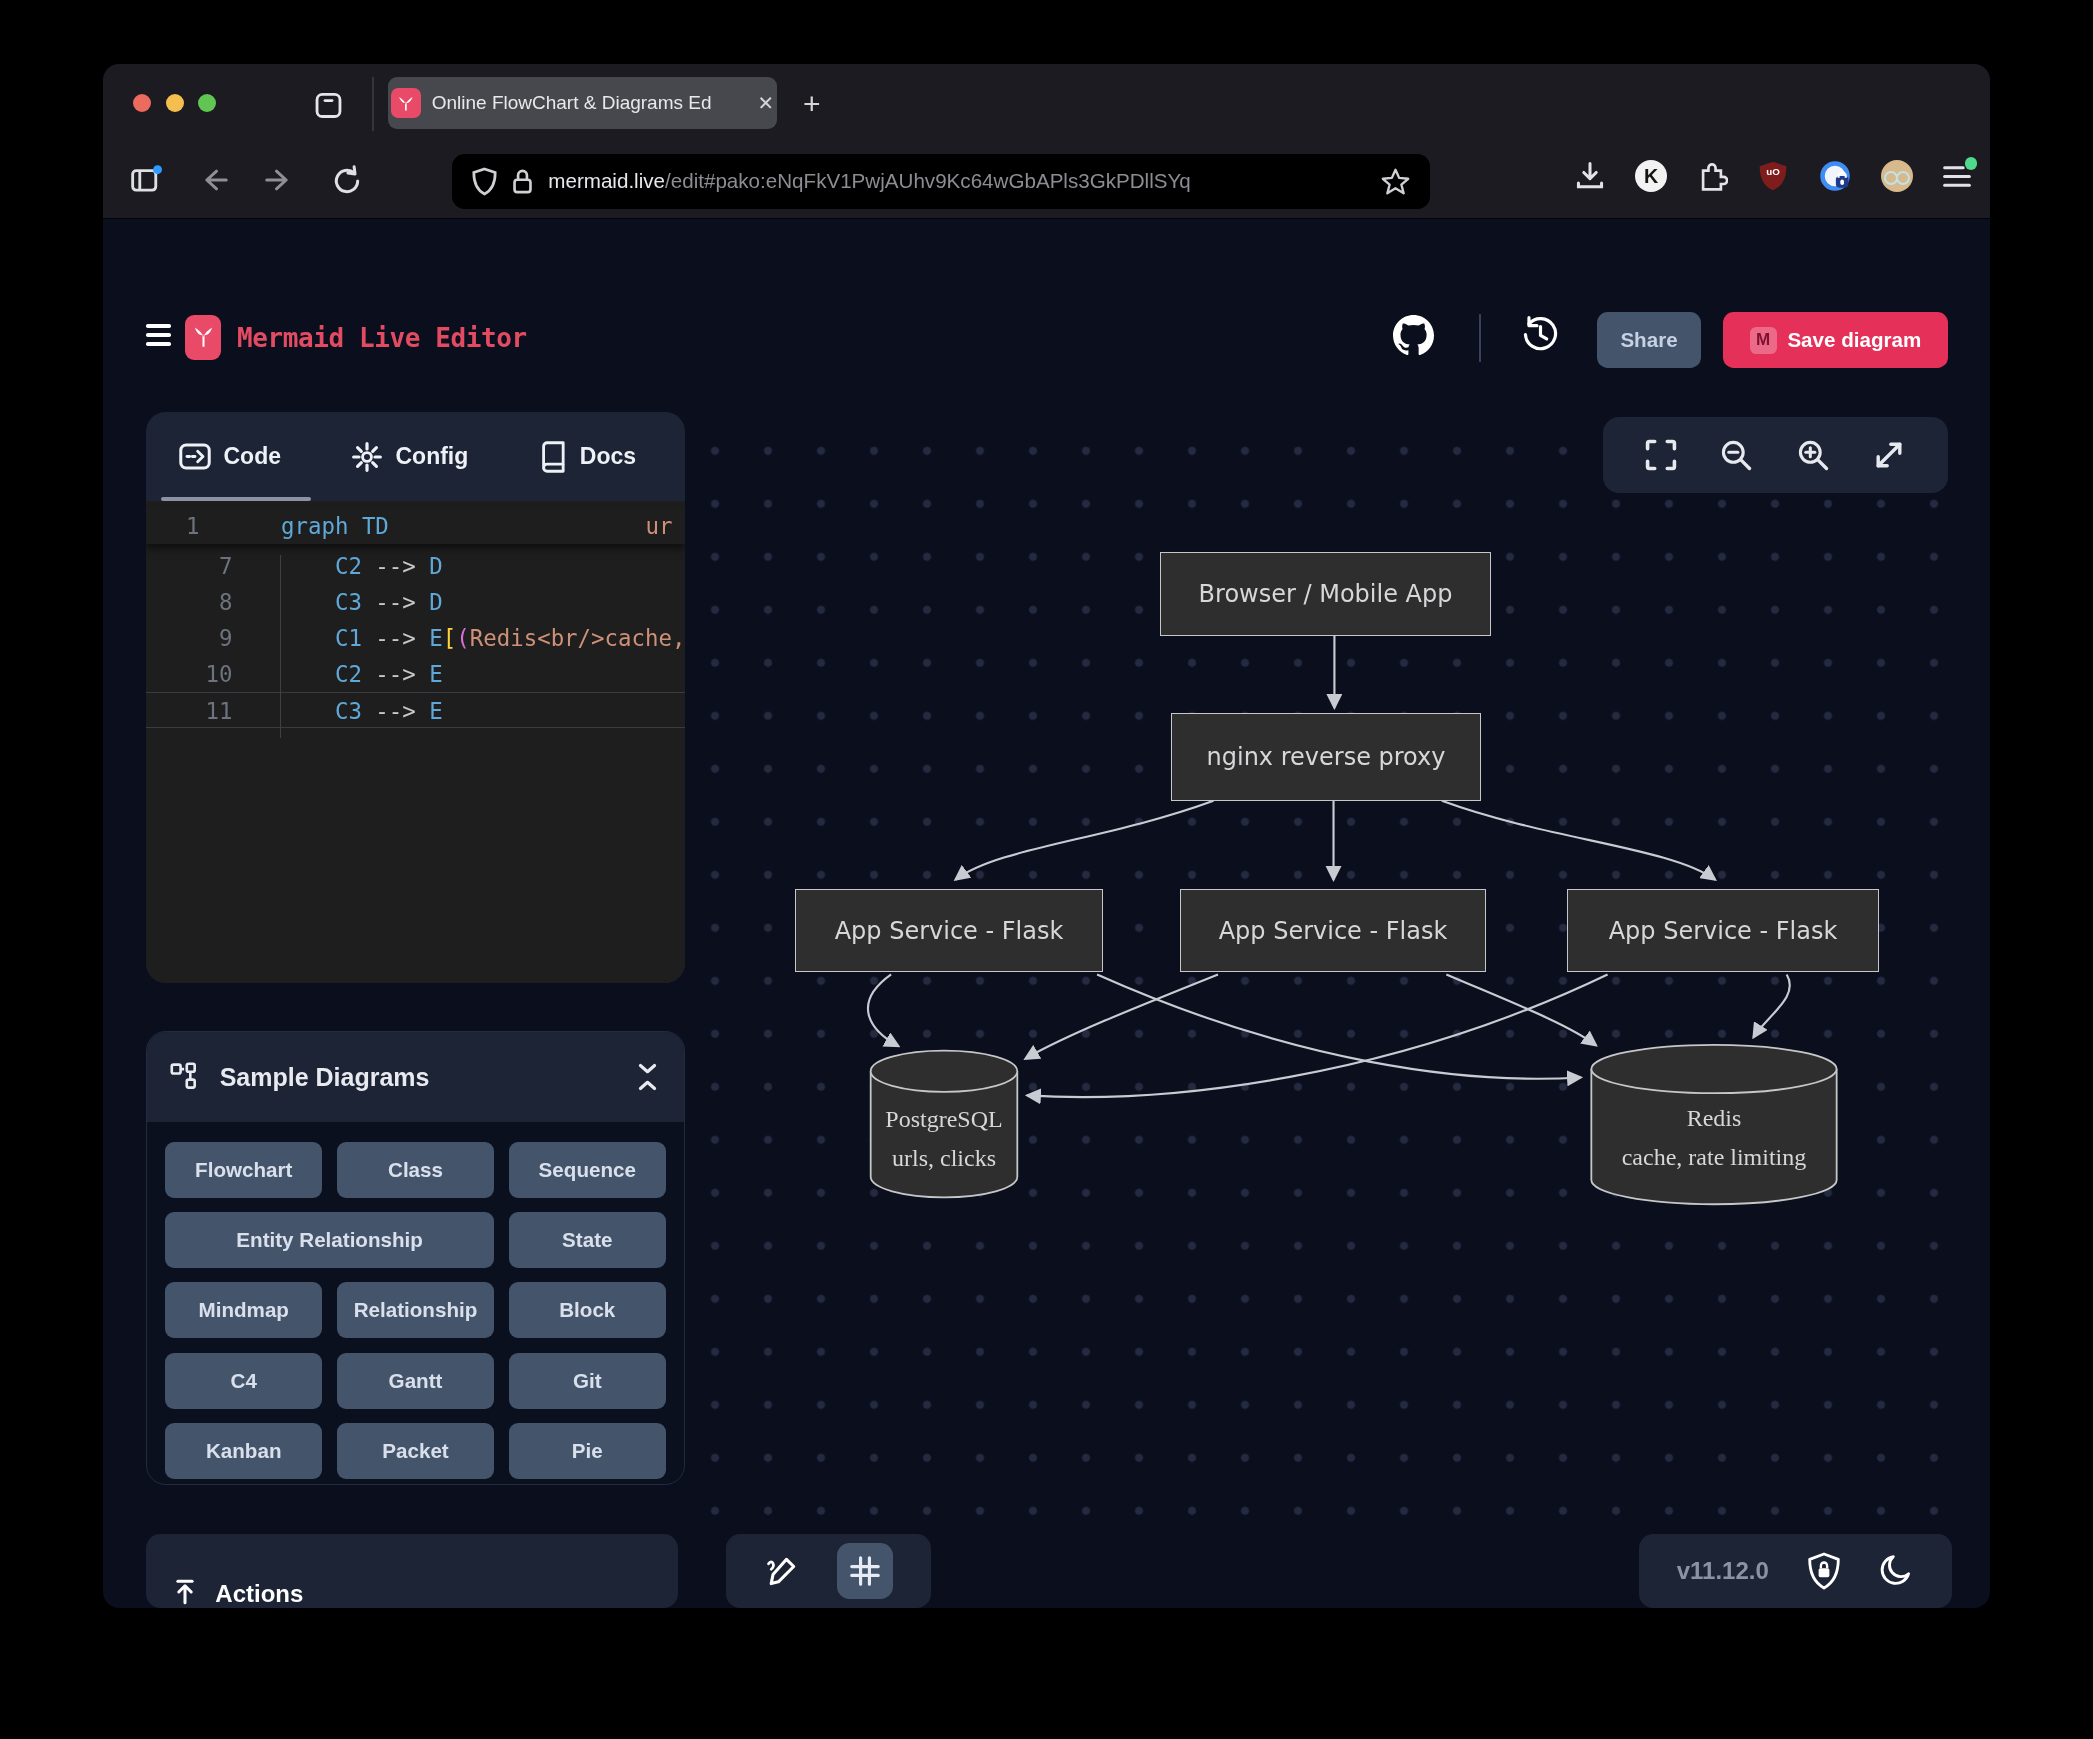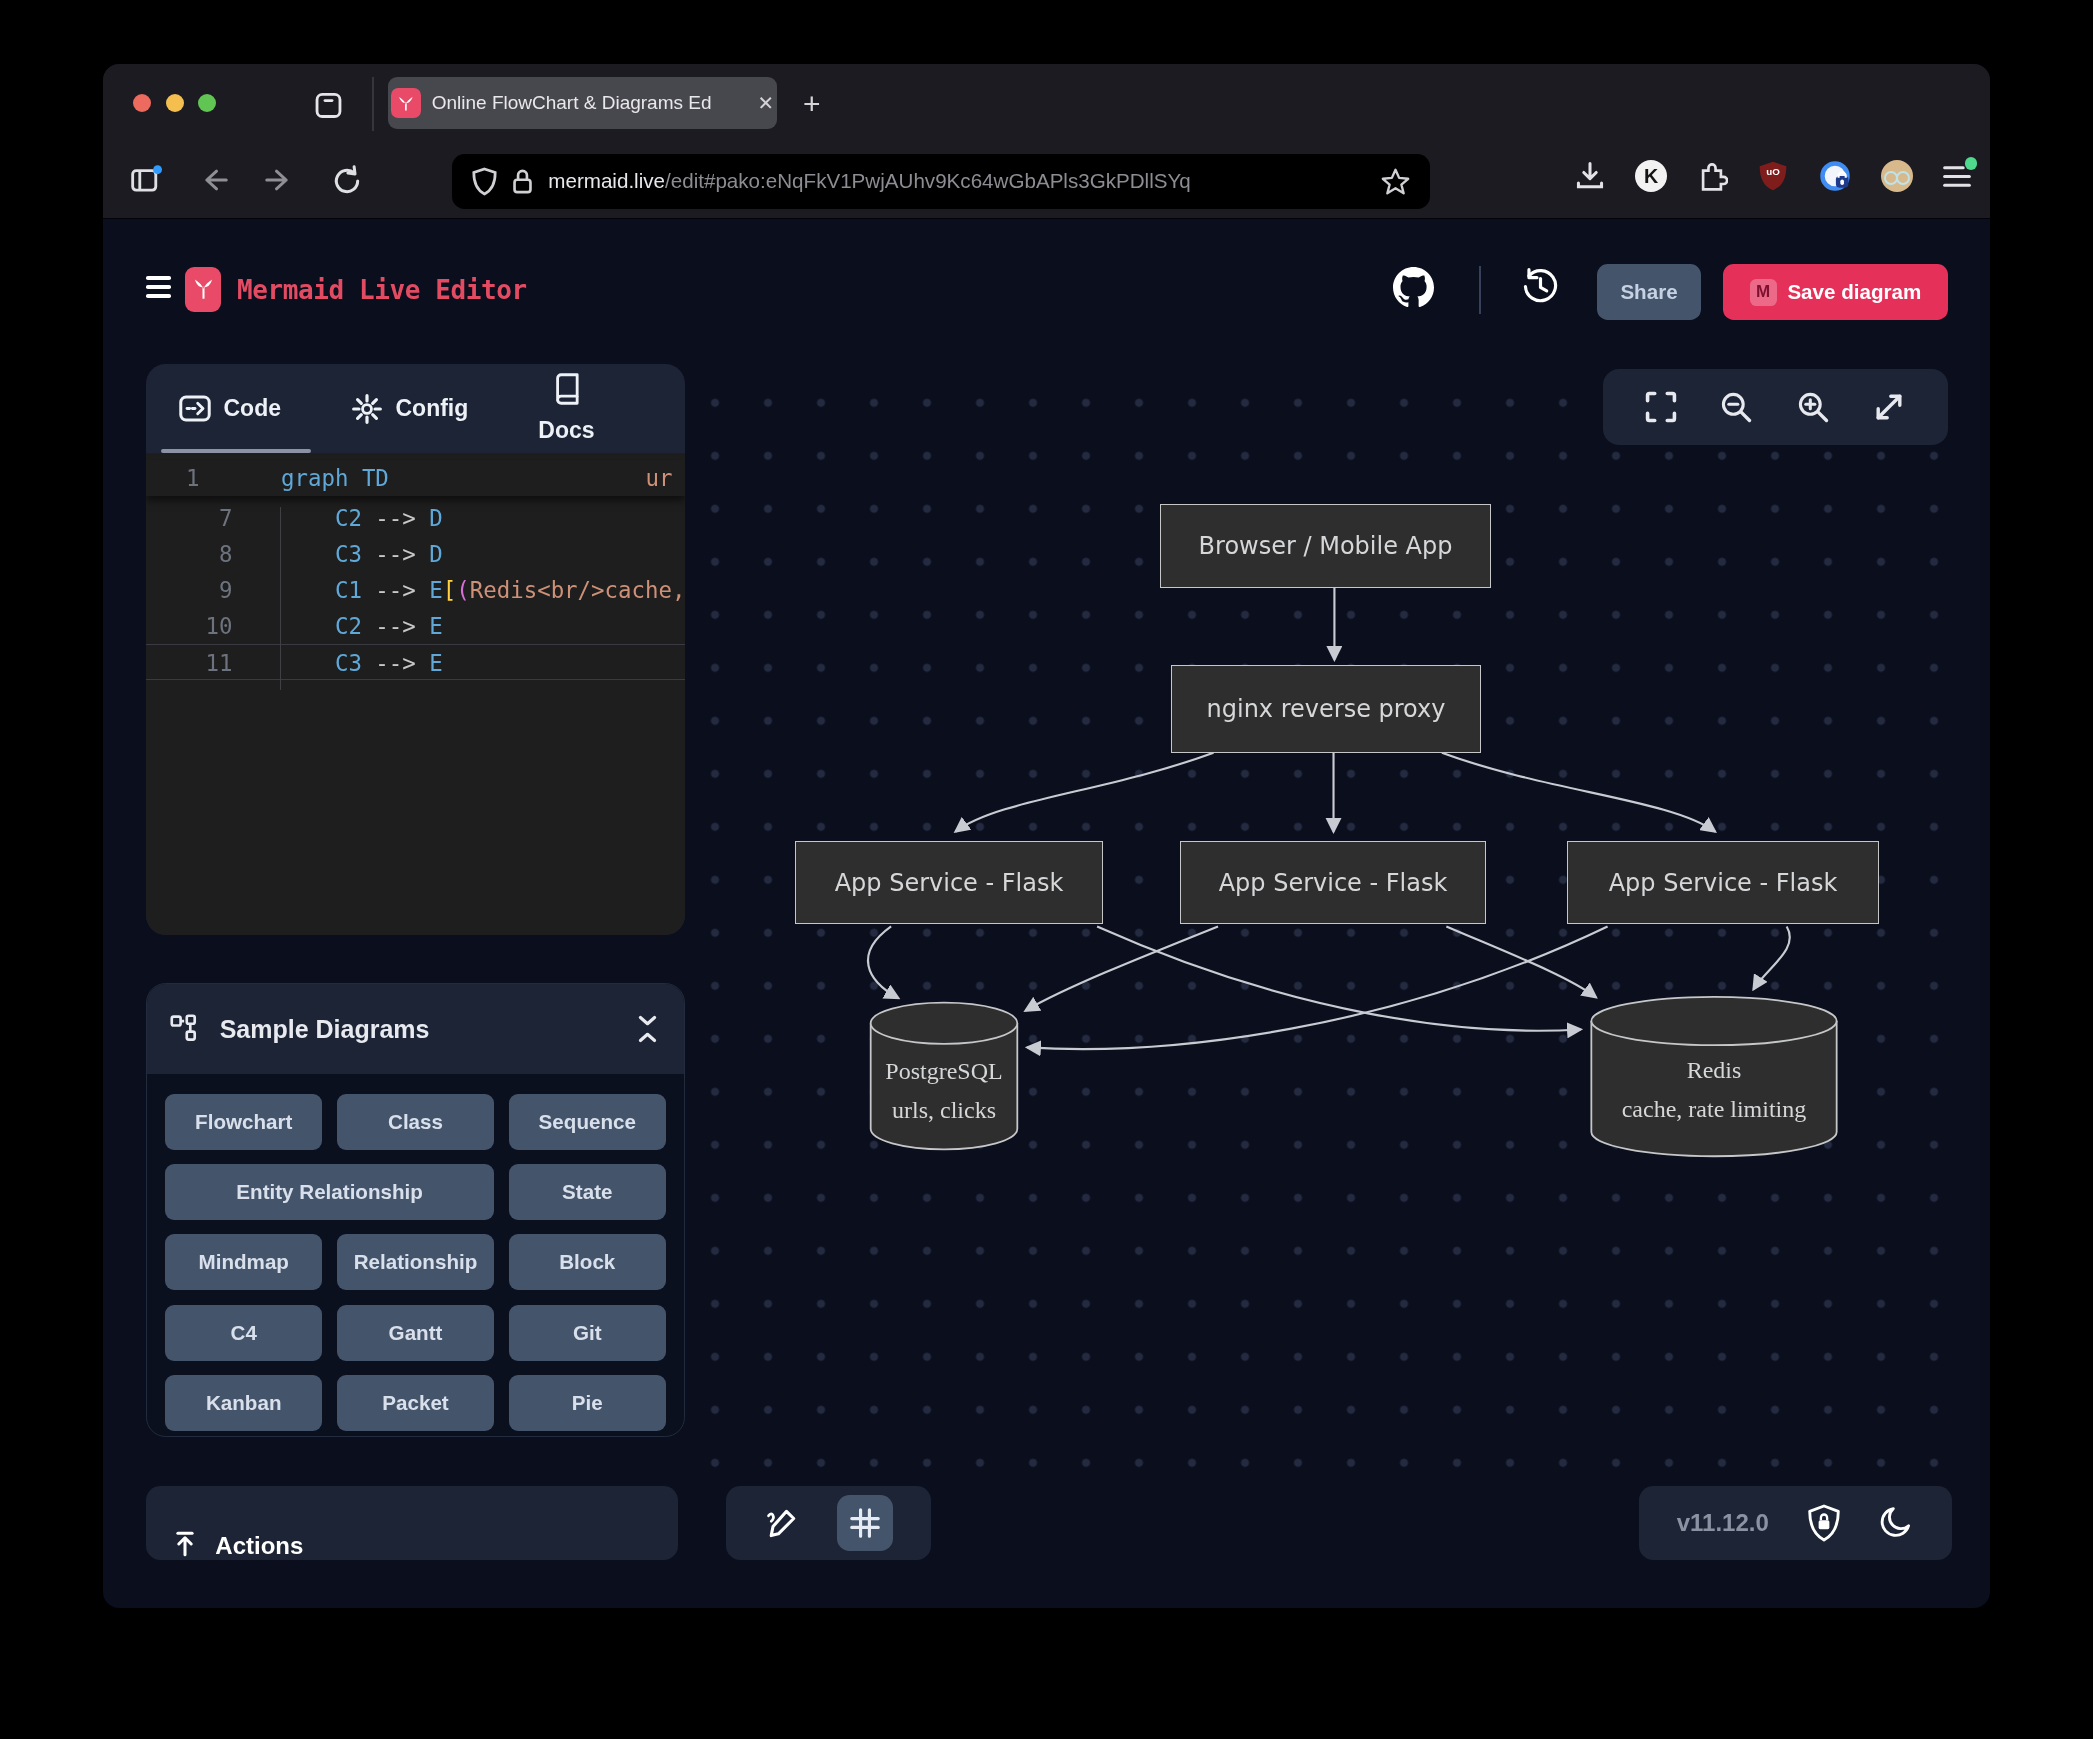--- a/index.html
+++ b/index.html
@@ -33,21 +33,21 @@
   .url-path { color:#8c8c93; }
   .ext-row { position:absolute; right:18px; top:16px; display:flex; align-items:center; gap:29px; }
   .k-badge { width:32px; height:32px; border-radius:50%; background:#f2f2f2; color:#141414;
     font-weight:bold; font-size:19.7px; display:flex; align-items:center; justify-content:center; }
   .avatar { width:32px; height:32px; border-radius:50%; background:#d7b98c; position:relative; }
   .avatar:before { content:""; position:absolute; left:2.7px; top:10.7px; width:10.7px; height:10.7px; border-radius:50%; border:2.7px solid #bfe3e8; }
   .avatar:after  { content:""; position:absolute; right:2.7px; top:10.7px; width:10.7px; height:10.7px; border-radius:50%; border:2.7px solid #bfe3e8; }
   .menu-dot { position:absolute; right:-5.4px; top:-5.4px; width:12.5px; height:12.5px; border-radius:50%; background:#4ed98c; }
 
   
-  .app { position:relative; height:1170px; background:#0a0e1d; }
+  .app { position:relative; height:1170px; background:#0a0e1d;margin-top:48px; }
   .canvas-dots { position:absolute; left:564px; top:143px; right:23px; height:1146px;
     background-image:radial-gradient(circle, #242a40 3.6px, transparent 4.5px);
     background-size:53px 53px; background-position:21.5px 14.3px; }
 
   .app-hamburger { position:absolute; left:43px; top:57px; width:25px; }
   .app-hamburger div { height:3.6px; background:#fff; border-radius:1.8px; margin-bottom:5.4px; }
   .logo { position:absolute; left:82px; top:48px; width:36px; height:45px; border-radius:9px;
     background:#e84a68; display:flex; align-items:center; justify-content:center; }
   .app-title { position:absolute; left:134px; top:56px; font-family:"DejaVu Sans Mono", monospace;
     font-size:26px; font-weight:bold; color:#e34b63; letter-spacing:-0.4px; }
@@ -59,21 +59,21 @@
   .btn-share { left:1494px; width:104px; background:#44546b; color:#c6d2e3; }
   .btn-save  { left:1620px; width:225px; background:#e5315a; color:#fff; gap:10.7px; }
   .m-badge { width:27px; height:27px; border-radius:6.3px; background:rgba(255,255,255,.28); color:#7e1030;
     font-weight:bold; font-size:17px; display:flex; align-items:center; justify-content:center; }
 
   
   .code-card { position:absolute; left:43px; top:145px; width:539px; height:571px; border-radius:19.7px;
     background:#1c2435; overflow:hidden; }
   .code-tabs { position:relative; height:89px; display:flex; align-items:center; color:#eef1f6; }
   .ctab { display:flex; align-items:center; gap:12.5px; font-size:23px; font-weight:bold; }
-  .ctab.t-code { margin-left:33px; } .ctab.t-config { margin-left:70px; } .ctab.t-docs { margin-left:70px;flex-direction:column; }
+  .ctab.t-code { margin-left:33px; } .ctab.t-config { margin-left:70px; } .ctab.t-docs { margin-left:70px; }
   .ctab-underline { position:absolute; left:15px; bottom:0; width:150px; height:4.5px; border-radius:2.7px; background:#8a92a3; }
   .editor { position:relative; height:483px; background:#1e1e1e; font-family:"DejaVu Sans Mono", monospace;
     font-size:22.4px; padding-top:7.2px; }
   .crow { position:relative; display:flex; height:36px; line-height:36px; white-space:pre; }
   .crow .gut { width:90px; flex:0 0 auto; text-align:right; padding-right:3.6px; color:#6d737e; }
   .crow .code { margin-left:45px; }
   .crow.sticky { box-shadow:0 5.4px 7.2px rgba(0,0,0,.5); margin-bottom:3.6px; background:#1e1e1e; z-index:2; }
   .crow.sticky .gut { text-align:left; padding-left:40px; }
   .crow.active { border-top:0.9px solid #3a3a42; border-bottom:0.9px solid #3a3a42; }
   .overflow-frag { position:absolute; right:12.5px; top:0; color:#ce9178; }

